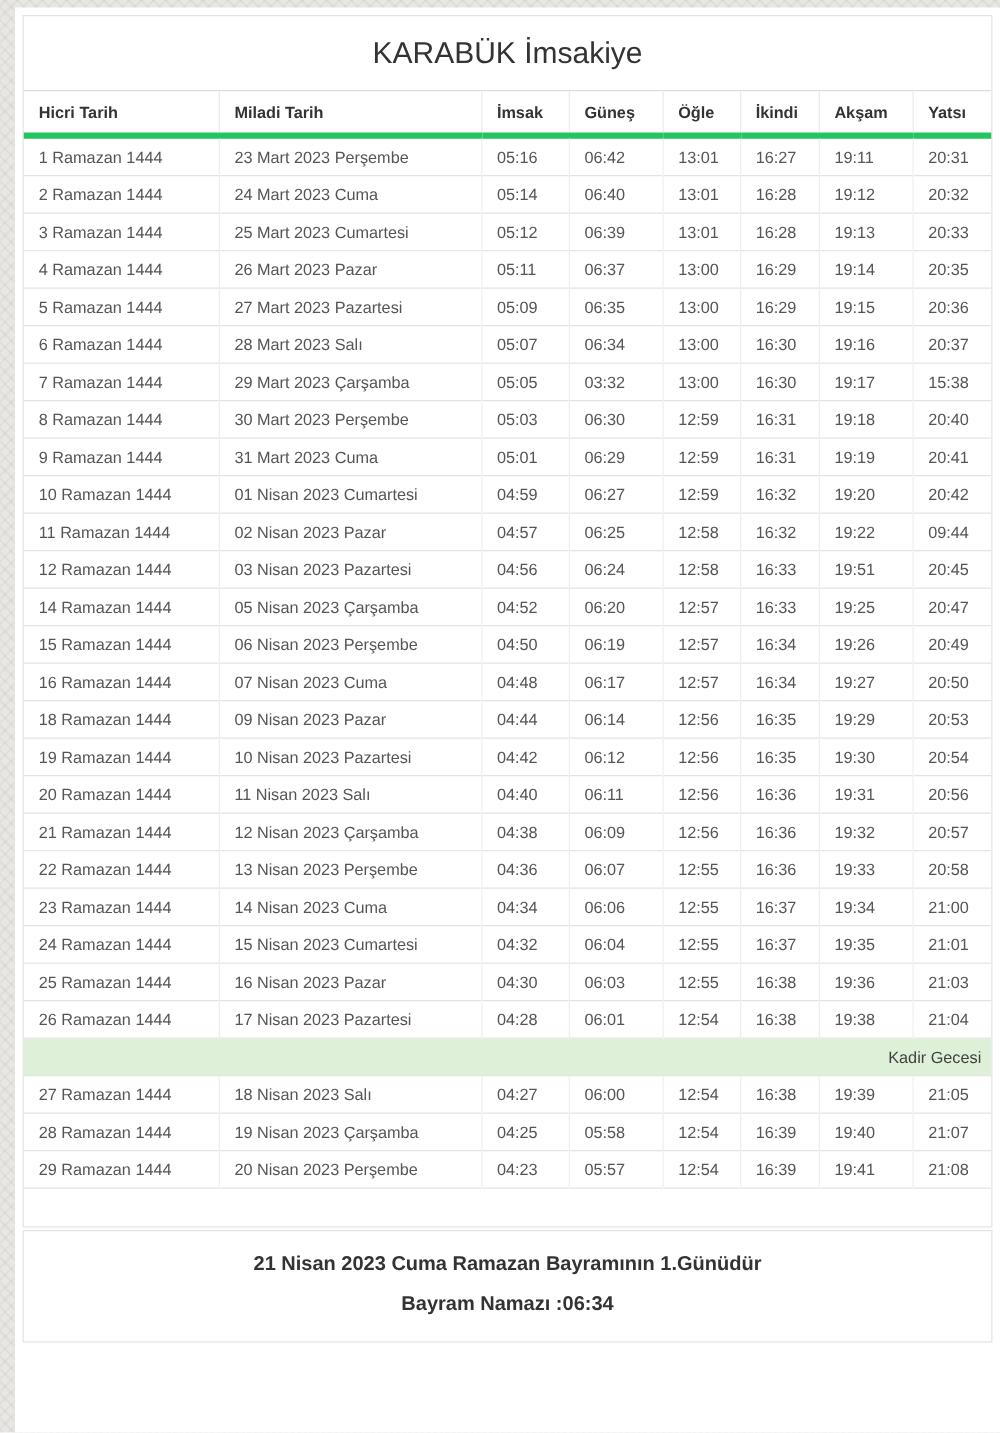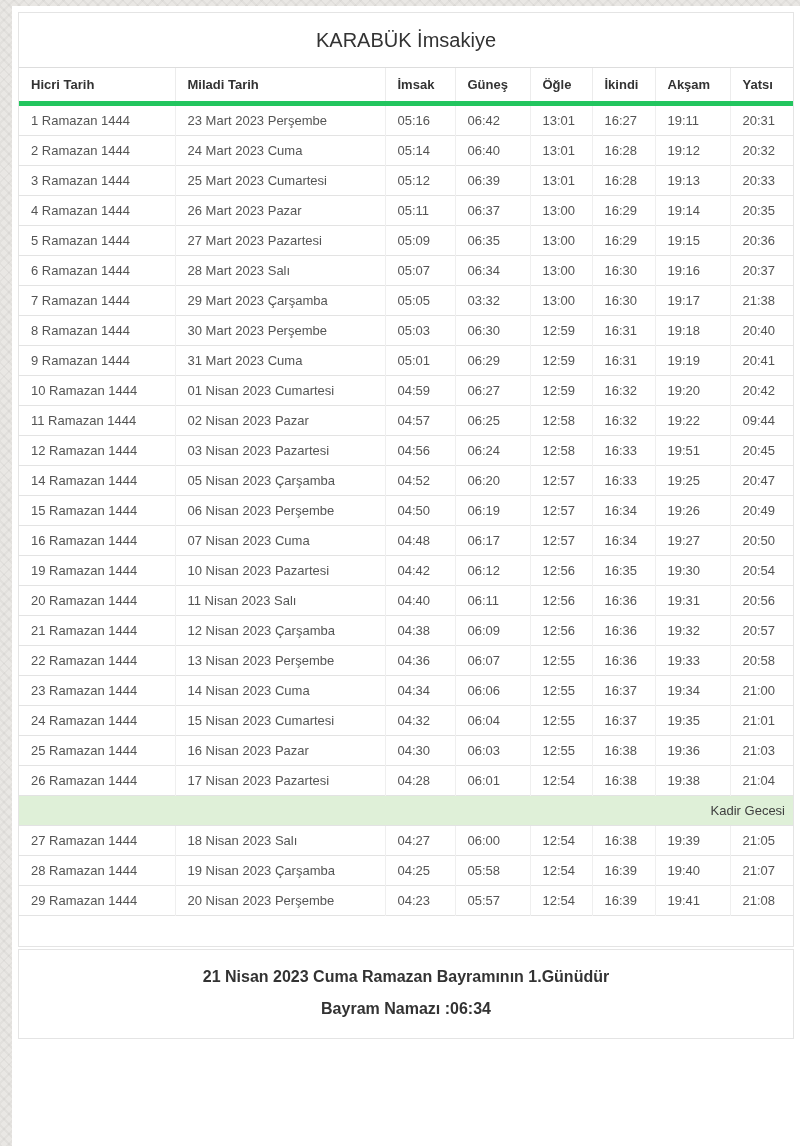--- a/index.html
+++ b/index.html
@@ -17,21 +17,21 @@
     background: #ffffff;
     padding: 6px 6px 26px 6px;
     min-height: 1140px;
   }
   .card {
     border: 1px solid #e4e4e4;
     background: #fff;
   }
   .page-title {
     text-align: center;
-    font-size: 20px;
+    font-size: 24px;
     color: #333333;
     font-weight: 400;
     padding: 16px 0 15px 0;
   }
   table.imsakiye {
     width: 100%;
     border-collapse: collapse;
     table-layout: fixed;
     font-size: 13px;
     color: #555555;
@@ -171,21 +171,21 @@
             <td>20:37</td>
           </tr>
           <tr>
             <td>7 Ramazan 1444</td>
             <td>29 Mart 2023 Çarşamba</td>
             <td>05:05</td>
             <td>03:32</td>
             <td>13:00</td>
             <td>16:30</td>
             <td>19:17</td>
-            <td>21:38</td>
+            <td>15:38</td>
           </tr>
           <tr>
             <td>8 Ramazan 1444</td>
             <td>30 Mart 2023 Perşembe</td>
             <td>05:03</td>
             <td>06:30</td>
             <td>12:59</td>
             <td>16:31</td>
             <td>19:18</td>
             <td>20:40</td>
@@ -252,20 +252,30 @@
           </tr>
           <tr>
             <td>16 Ramazan 1444</td>
             <td>07 Nisan 2023 Cuma</td>
             <td>04:48</td>
             <td>06:17</td>
             <td>12:57</td>
             <td>16:34</td>
             <td>19:27</td>
             <td>20:50</td>
+          </tr>
+          <tr>
+            <td>18 Ramazan 1444</td>
+            <td>09 Nisan 2023 Pazar</td>
+            <td>04:44</td>
+            <td>06:14</td>
+            <td>12:56</td>
+            <td>16:35</td>
+            <td>19:29</td>
+            <td>20:53</td>
           </tr>
           <tr>
             <td>19 Ramazan 1444</td>
             <td>10 Nisan 2023 Pazartesi</td>
             <td>04:42</td>
             <td>06:12</td>
             <td>12:56</td>
             <td>16:35</td>
             <td>19:30</td>
             <td>20:54</td>

